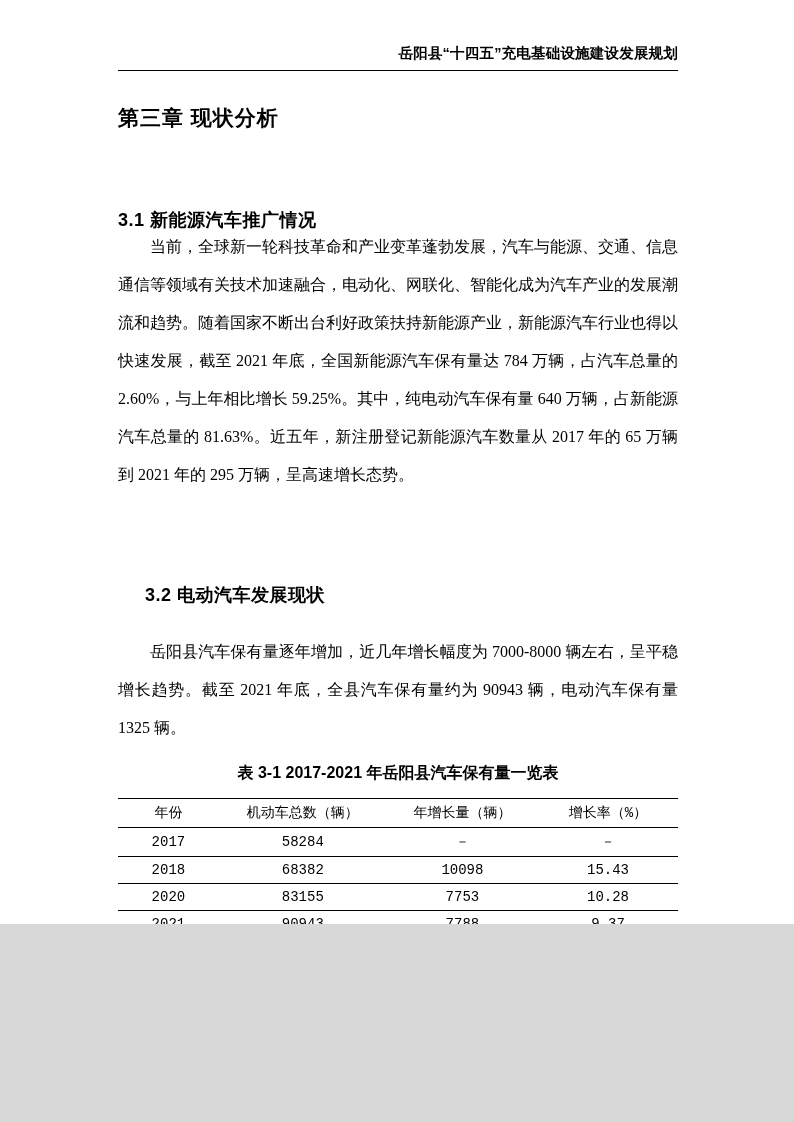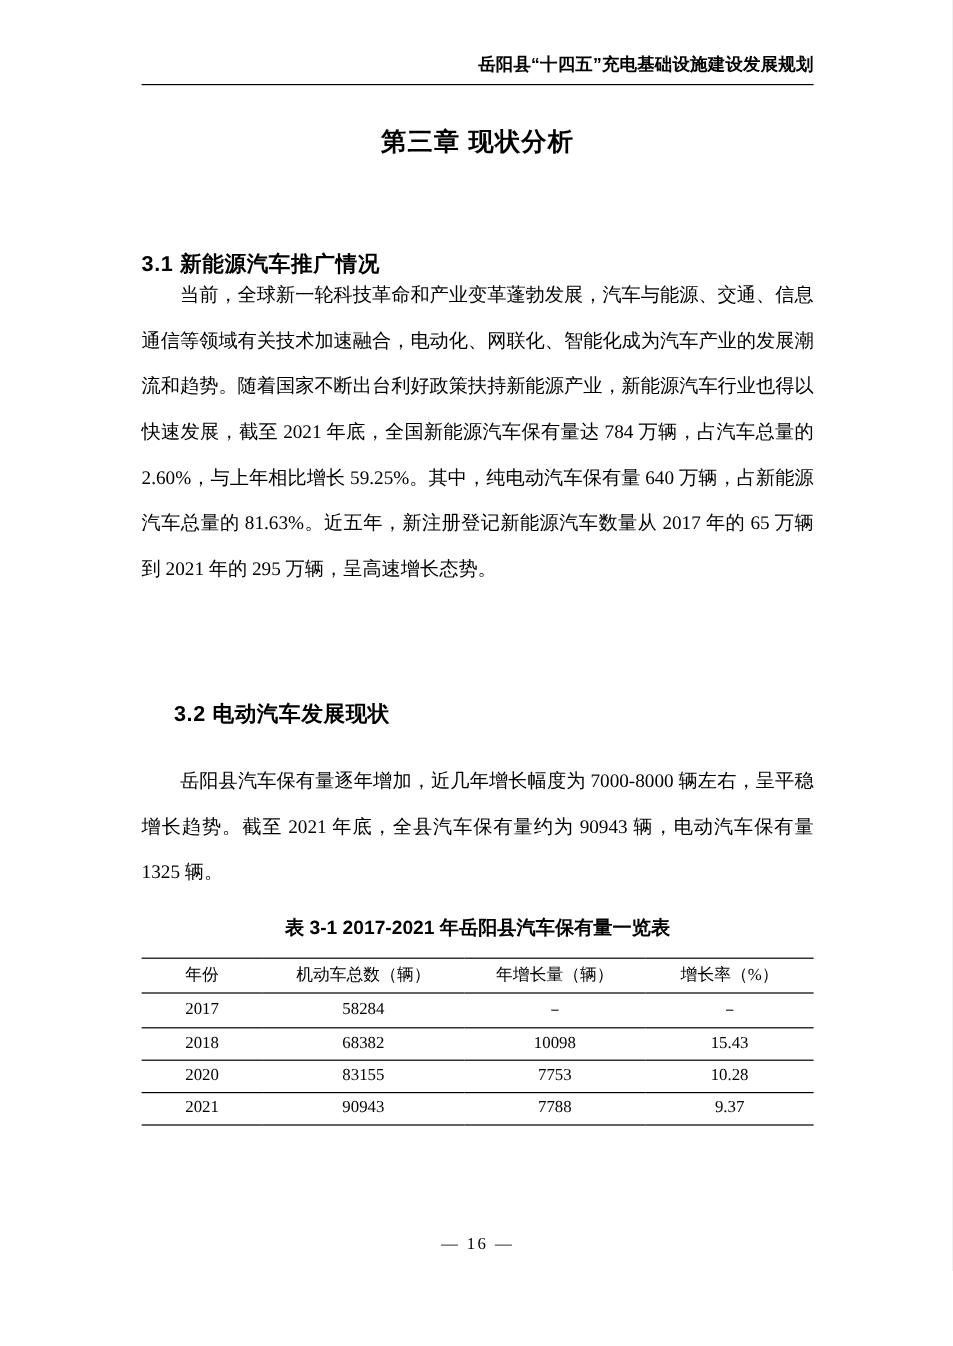--- a/index.html
+++ b/index.html
@@ -3,21 +3,21 @@
 <meta charset="utf-8">
 <style>
   html, body {
     margin: 0;
     padding: 0;
     background: #d8d8d8;
   }
   .page {
     position: relative;
     width: 794px;
-    height: 1122px;
+    height: 924px;
     background: #ffffff;
     margin: 0 auto;
     box-sizing: border-box;
     font-family: "Liberation Serif", "DejaVu Serif", serif;
     color: #000000;
     overflow: hidden;
   }
   .content {
     position: absolute;
     left: 118px;
@@ -46,21 +46,21 @@
     width: 560px;
     border-bottom: 1.5px solid #000;
   }
 
   
   .chapter-title {
     position: absolute;
     top: 104px;
     left: 0;
     width: 560px;
-    text-align: center;
+    text-align: left;
     font-size: 21px;
     font-weight: bold;
     font-family: "Liberation Sans", "DejaVu Sans", sans-serif;
     letter-spacing: 1px;
   }
 
   
   .sec-heading {
     position: absolute;
     left: 0;
@@ -101,21 +101,21 @@
   }
 
   
   .data-table {
     position: absolute;
     top: 798px;
     left: 0;
     width: 560px;
     border-collapse: collapse;
     font-size: 14px;
-    font-family: Liberation Serif, serif;
+    font-family: Liberation Mono, monospace;
   }
   .data-table th,
   .data-table td {
     text-align: center;
     padding: 4px 2px;
     border-left: none;
     border-right: none;
   }
   .data-table thead th {
     border-top: 1.6px solid #000;

